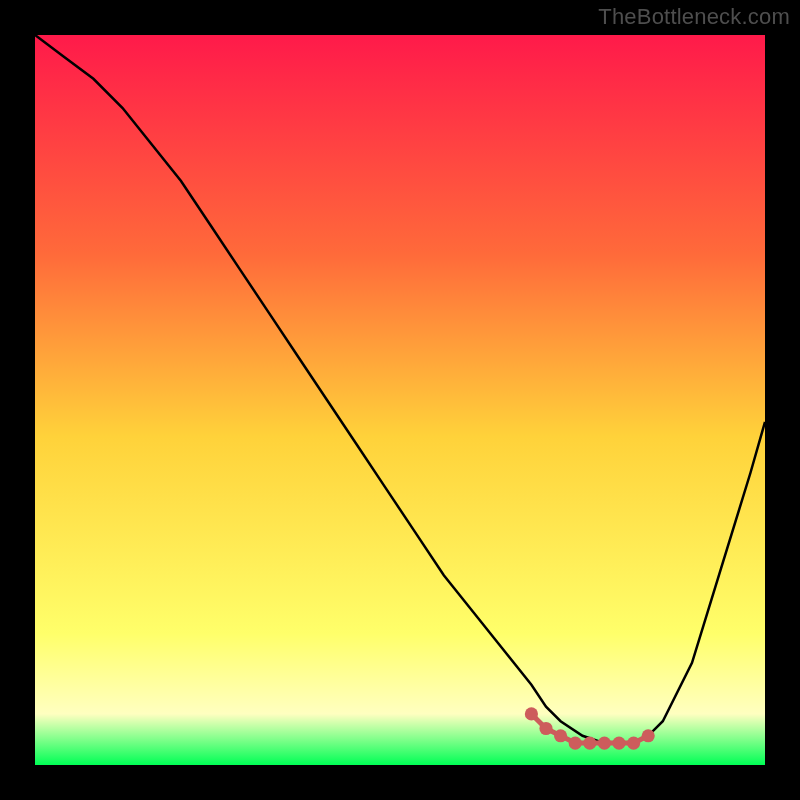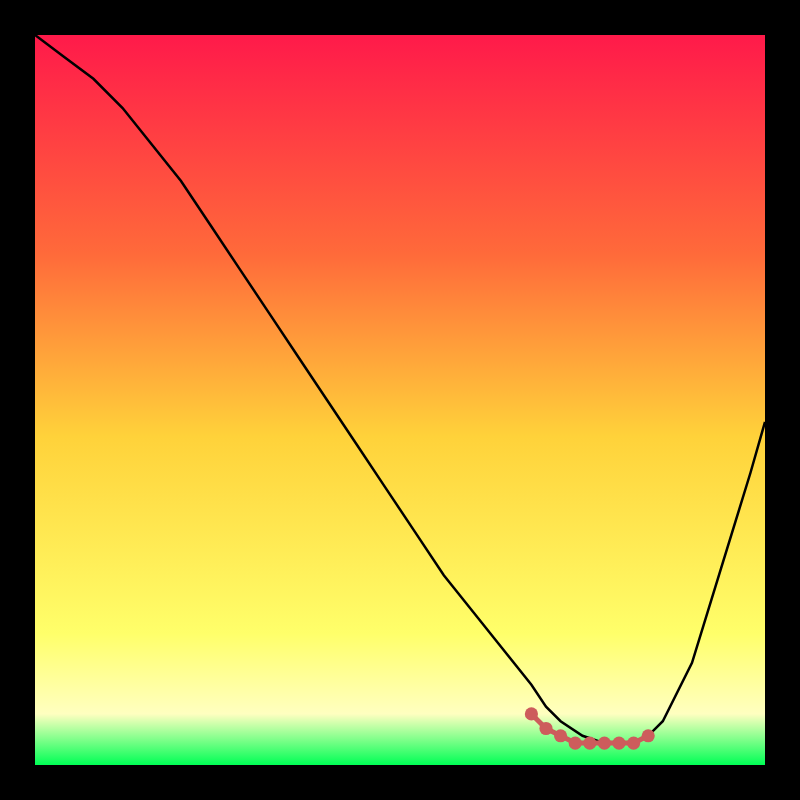--- a/index.html
+++ b/index.html
@@ -37,20 +37,21 @@
   .plot-area svg {
     display: block;
     width: 100%;
     height: 100%;
   }
 </style>
 </head>
 <body>
 
 <div class="frame">
+  <div class="watermark">TheBottleneck.com</div>
 
   <div class="plot-area">
     <svg viewBox="0 0 100 100" preserveAspectRatio="none">
       <defs>
         <linearGradient id="bgGrad" x1="0" y1="0" x2="0" y2="1">
           <stop offset="0%" stop-color="#ff1a4a"></stop>
           <stop offset="30%" stop-color="#ff6a3a"></stop>
           <stop offset="55%" stop-color="#ffd23a"></stop>
           <stop offset="82%" stop-color="#ffff6a"></stop>
           <stop offset="93%" stop-color="#ffffc0"></stop>

